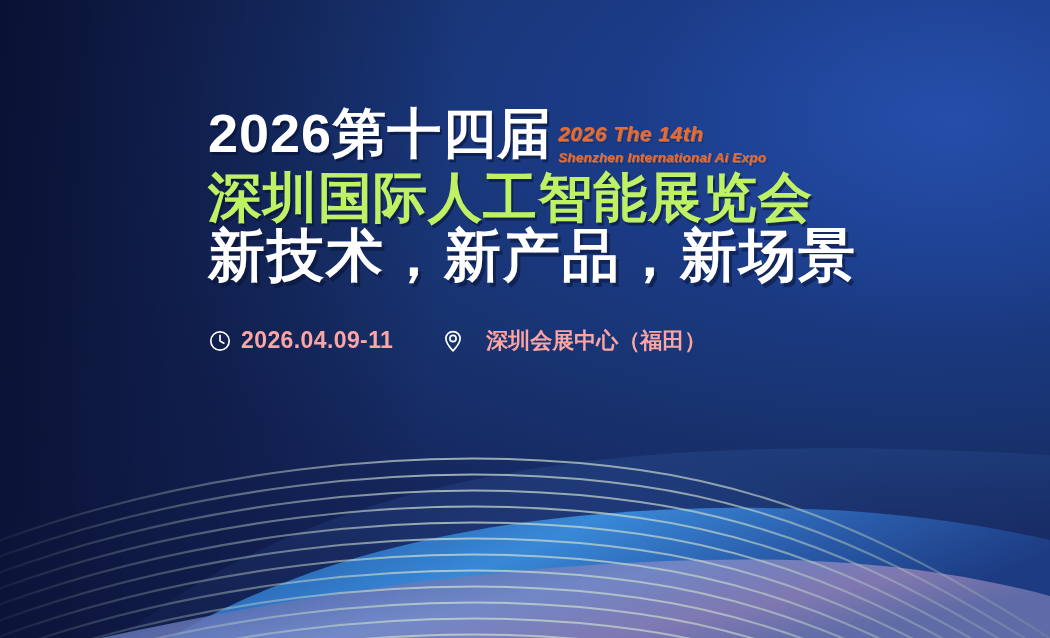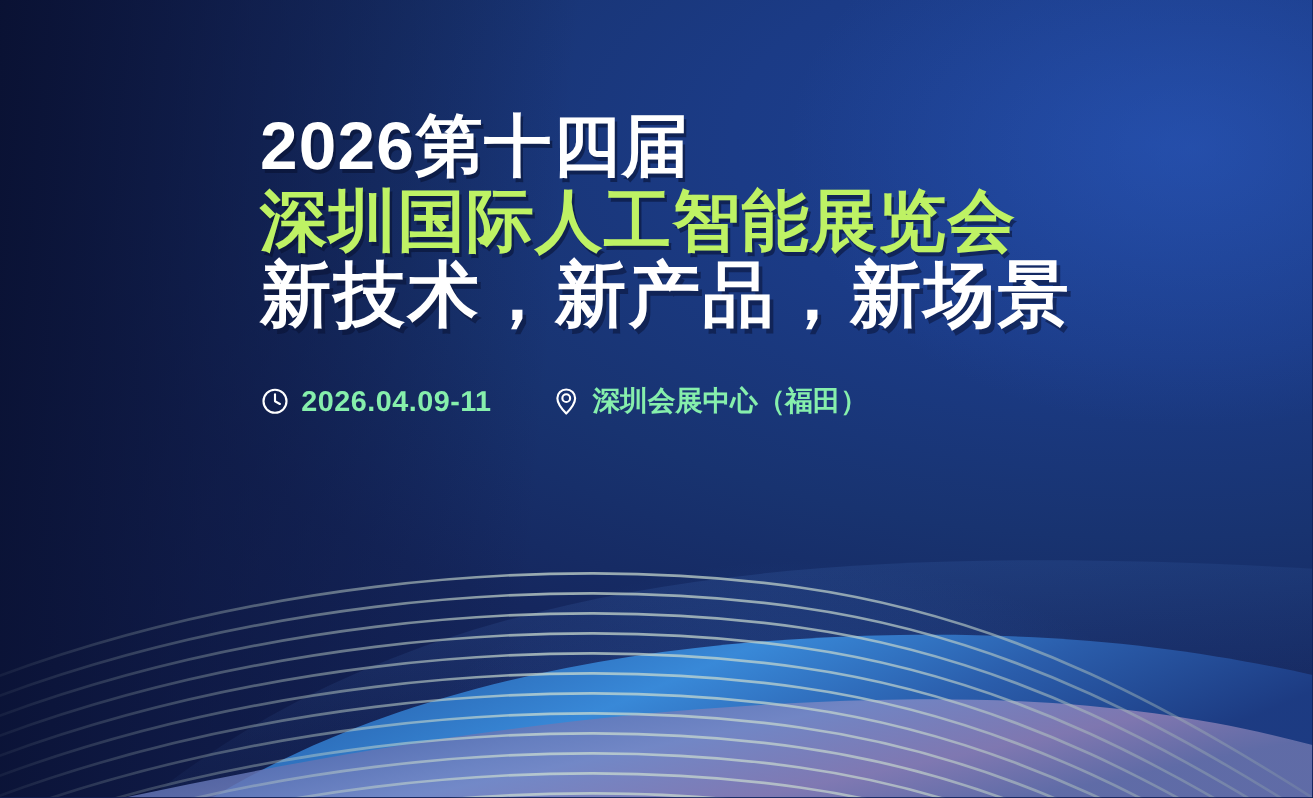--- a/index.html
+++ b/index.html
@@ -50,21 +50,21 @@
     inset: 0;
     width: 1050px;
     height: 638px;
     pointer-events: none;
   }
 
   
   .content {
     position: absolute;
     left: 208px;
-    top: 88px;
+    top: 104px;
     width: 700px;
   }
 
   .title-row {
     position: relative;
     display: flex;
     align-items: flex-start;
   }
   .title-cn-main {
     font-size: 54px;
@@ -132,24 +132,24 @@
   .meta-item + .meta-item { margin-left: 48px; }
   .meta-icon {
     width: 24px; height: 24px;
     flex: 0 0 24px;
     margin-right: 9px;
     display: block;
   }
   .meta-text {
     font-size: 23px;
     font-weight: 700;
-    color: #86efac;
+    color: #fca5a5;
     letter-spacing: .4px;
   }
-  .meta-text.cjk { font-size: 22px; letter-spacing: 0; }
+  .meta-text.cjk { font-size: 22px; letter-spacing: 0; margin-left: 12px; }
 </style>
 </head>
 <body>
 
 <div id="banner">
 
   <div class="bg-base"></div>
   <div class="bg-vignette-left"></div>
   <div class="bg-glow-top"></div>
   <div class="bg-glow-bottom"></div>
@@ -206,20 +206,24 @@
       <path d="M -40,732 C 170,646 430,616 640,646 C 810,670 940,742 1090,840"></path>
       <path d="M -40,748 C 170,662 430,632 640,662 C 810,686 940,758 1090,856"></path>
       <path d="M -40,764 C 170,678 430,648 640,678 C 810,702 940,774 1090,872"></path>
     </g>
   </svg>
 
   <div class="content">
 
     <div class="title-row">
       <div class="title-cn-main">2026第十四届</div>
+      <div class="title-en-block">
+        <div class="title-en-1">2026 The 14th</div>
+        <div class="title-en-2">Shenzhen International Ai Expo</div>
+      </div>
     </div>
 
     <div class="title-cn-sub">深圳国际人工智能展览会</div>
 
     <div class="tagline">新技术，新产品，新场景</div>
 
     <div class="meta-row">
 
       <div class="meta-item">
         <svg class="meta-icon" viewBox="0 0 24 24">

